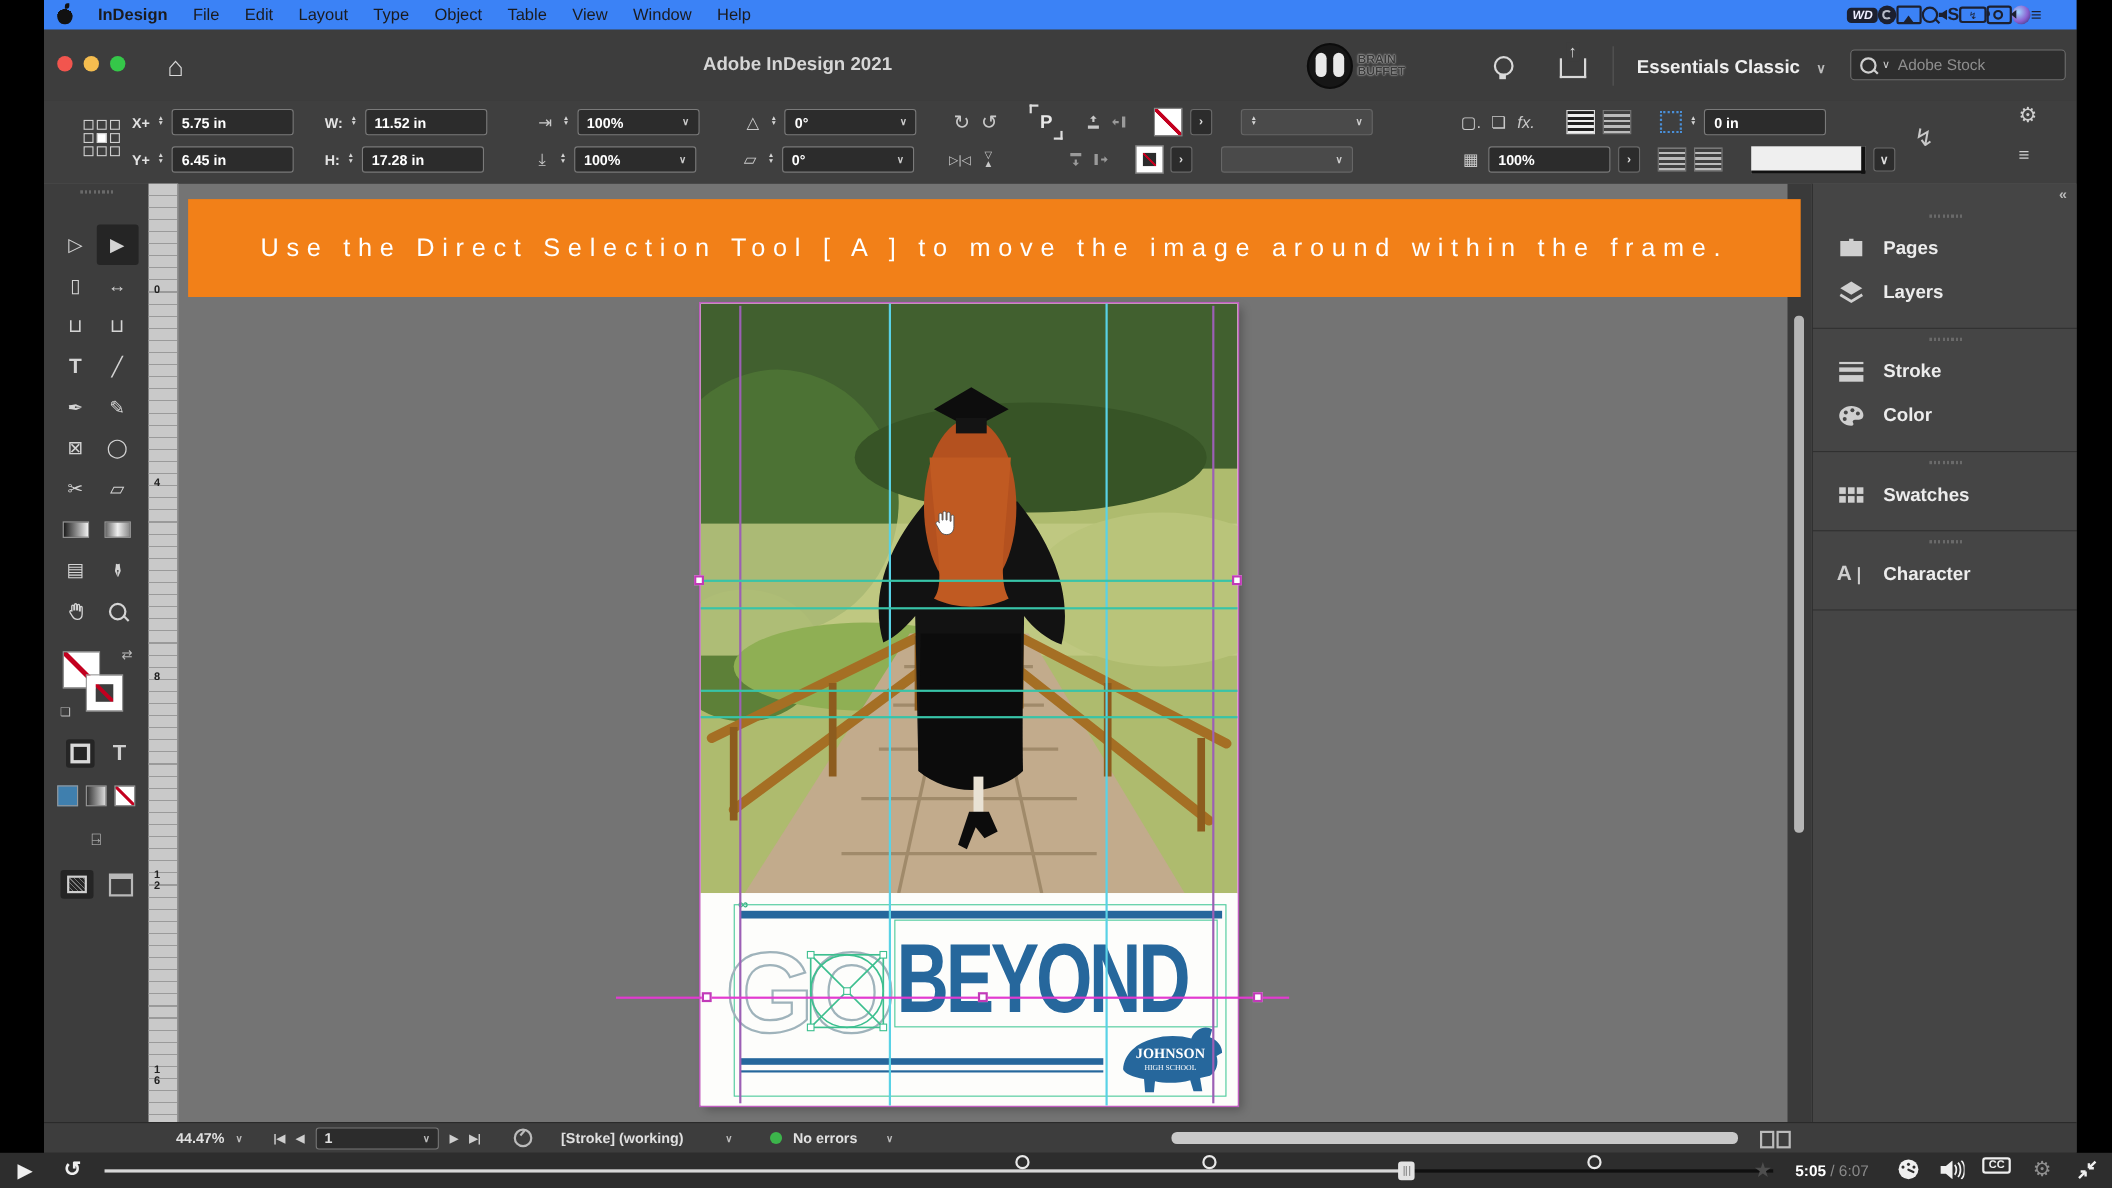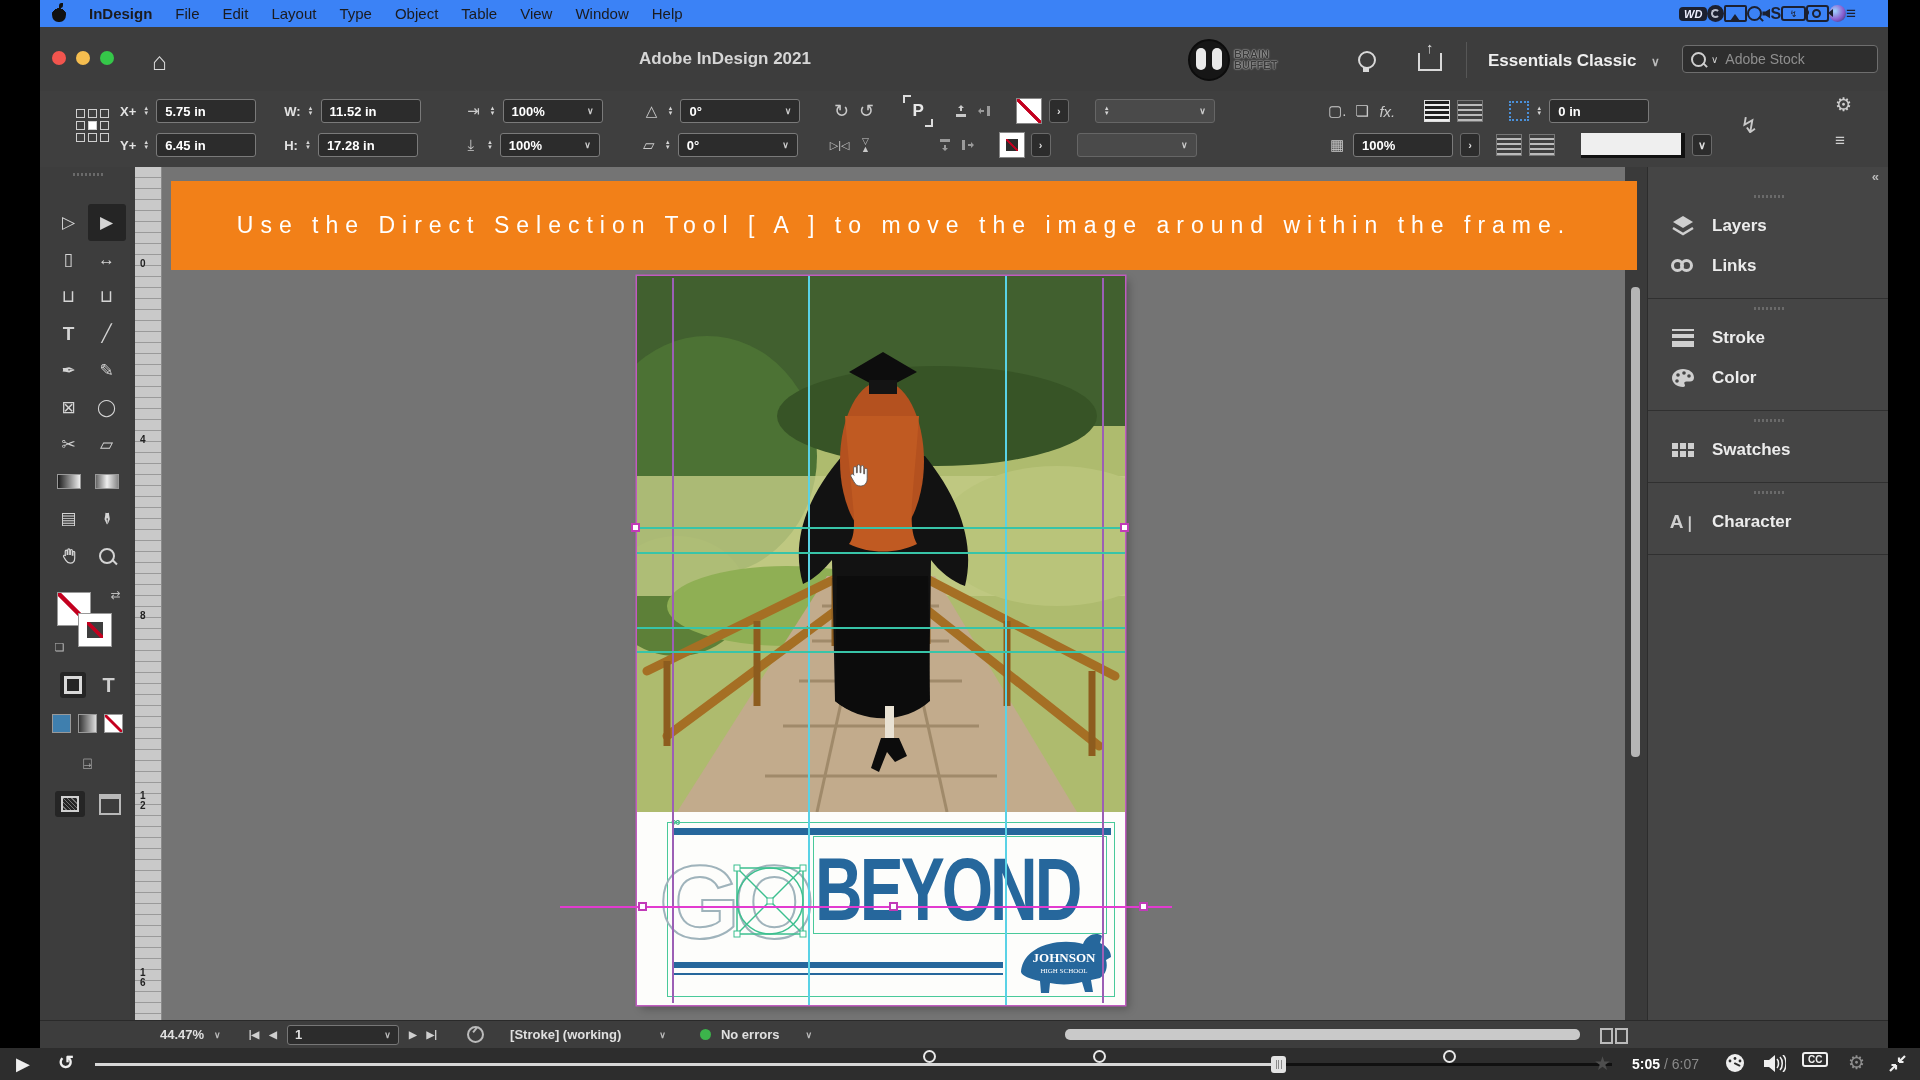--- a/index.html
+++ b/index.html
@@ -59,21 +59,21 @@
   #cpanel{position:absolute;left:0;top:91px;width:100%;height:76px;background:#3f3f3f;border-bottom:1px solid #262626;}
   .refgrid{position:absolute;left:36px;top:18px;display:grid;grid-template-columns:repeat(3,9px);grid-gap:3px;}
   .refgrid i{width:9px;height:9px;border:1.5px solid #cfcfcf;box-sizing:border-box;}
   .refgrid i.c{background:#fff;}
   .cp-row{position:absolute;left:80px;display:flex;align-items:center;gap:7px;height:28px;}
   .r1{top:6px;} .r2{top:40px;}
   .lbl{color:#e2e2e2;font-size:13px;font-weight:bold;}
   .stp{display:flex;flex-direction:column;color:#d5d5d5;font-size:6px;line-height:5px;text-align:center;}
   .fld{background:#2c2c2c;border:1px solid #7a7a7a;border-radius:3px;color:#fff;font-size:13px;font-weight:bold;height:24px;display:flex;align-items:center;padding:0 8px;box-sizing:border-box;}
   .fld .dd{margin-left:auto;color:#ccc;font-size:9px;}
-  .w95{width:100px;} .w120{width:120px;}
+  .w95{width:111px;} .w120{width:120px;}
   .cpico{color:#c9c9c9;font-size:15px;min-width:18px;text-align:center;}
   .pgrab{position:relative;color:#e8e8e8;font-size:17px;font-weight:bold;padding:6px 9px;}
   .pgrab:before,.pgrab:after{content:"";position:absolute;width:6px;height:6px;}
   .pgrab:before{left:0;top:0;border-left:2px solid #ddd;border-top:2px solid #ddd;}
   .pgrab:after{right:0;bottom:0;border-right:2px solid #ddd;border-bottom:2px solid #ddd;}
   .fitico svg{display:block;}
   .nonesw{width:24px;height:24px;border:1px solid #888;background:linear-gradient(to top right,#fff 44%,#c3001f 46%,#c3001f 54%,#fff 56%);}
   .nonestk{width:24px;height:24px;border:6px solid #fff;outline:1px solid #888;box-sizing:border-box;background:linear-gradient(to top right,#2c2c2c 44%,#c3001f 46%,#c3001f 54%,#2c2c2c 56%);}
   .arrbtn{background:#2c2c2c;border:1px solid #6a6a6a;border-radius:3px;color:#ddd;font-size:11px;font-weight:bold;width:20px;height:24px;display:flex;align-items:center;justify-content:center;box-sizing:border-box;}
   .tw{width:24px;height:20px;border:1px solid #777;background:repeating-linear-gradient(#3f3f3f 0 3px,#bbb 3px 5px);}
@@ -600,32 +600,34 @@
     </div>
 
     <div id="dock">
       <div class="dockhead">
         <span class="coll">«</span>
       </div>
       <div class="dgroup">
         <div class="grip"></div>
         <div class="ditem">
           <span class="dicon">
+              <svg width="24" height="20" viewBox="0 0 24 20">
+                <path d="M2,3 h8 v14 h-8 z M14,3 h8 v14 h-8 z M10,1 h4 v16 h-4 z" fill="#cfcfcf"></path>
+              </svg>
+            </span>
+          <span>Pages</span>
+        </div>
+        <div class="ditem">
+          <span class="dicon">
               <svg width="24" height="22" viewBox="0 0 24 22">
                 <path d="M12 1l10 6-10 6L2 7z" fill="#cfcfcf"></path>
                 <path d="M2 13l10 6 10-6" fill="none" stroke="#cfcfcf" stroke-width="2.5"></path>
               </svg>
             </span>
           <span>Layers</span>
-        </div>
-        <div class="ditem">
-          <span class="dicon">
-              <span class="linksico"></span>
-            </span>
-          <span>Links</span>
         </div>
       </div>
       <div class="dgroup">
         <div class="grip"></div>
         <div class="ditem">
           <span class="dicon">
               <span class="strokeico">
                 <i style="height:2px"></i>
                 <i style="height:4px"></i>
                 <i style="height:6px"></i>

